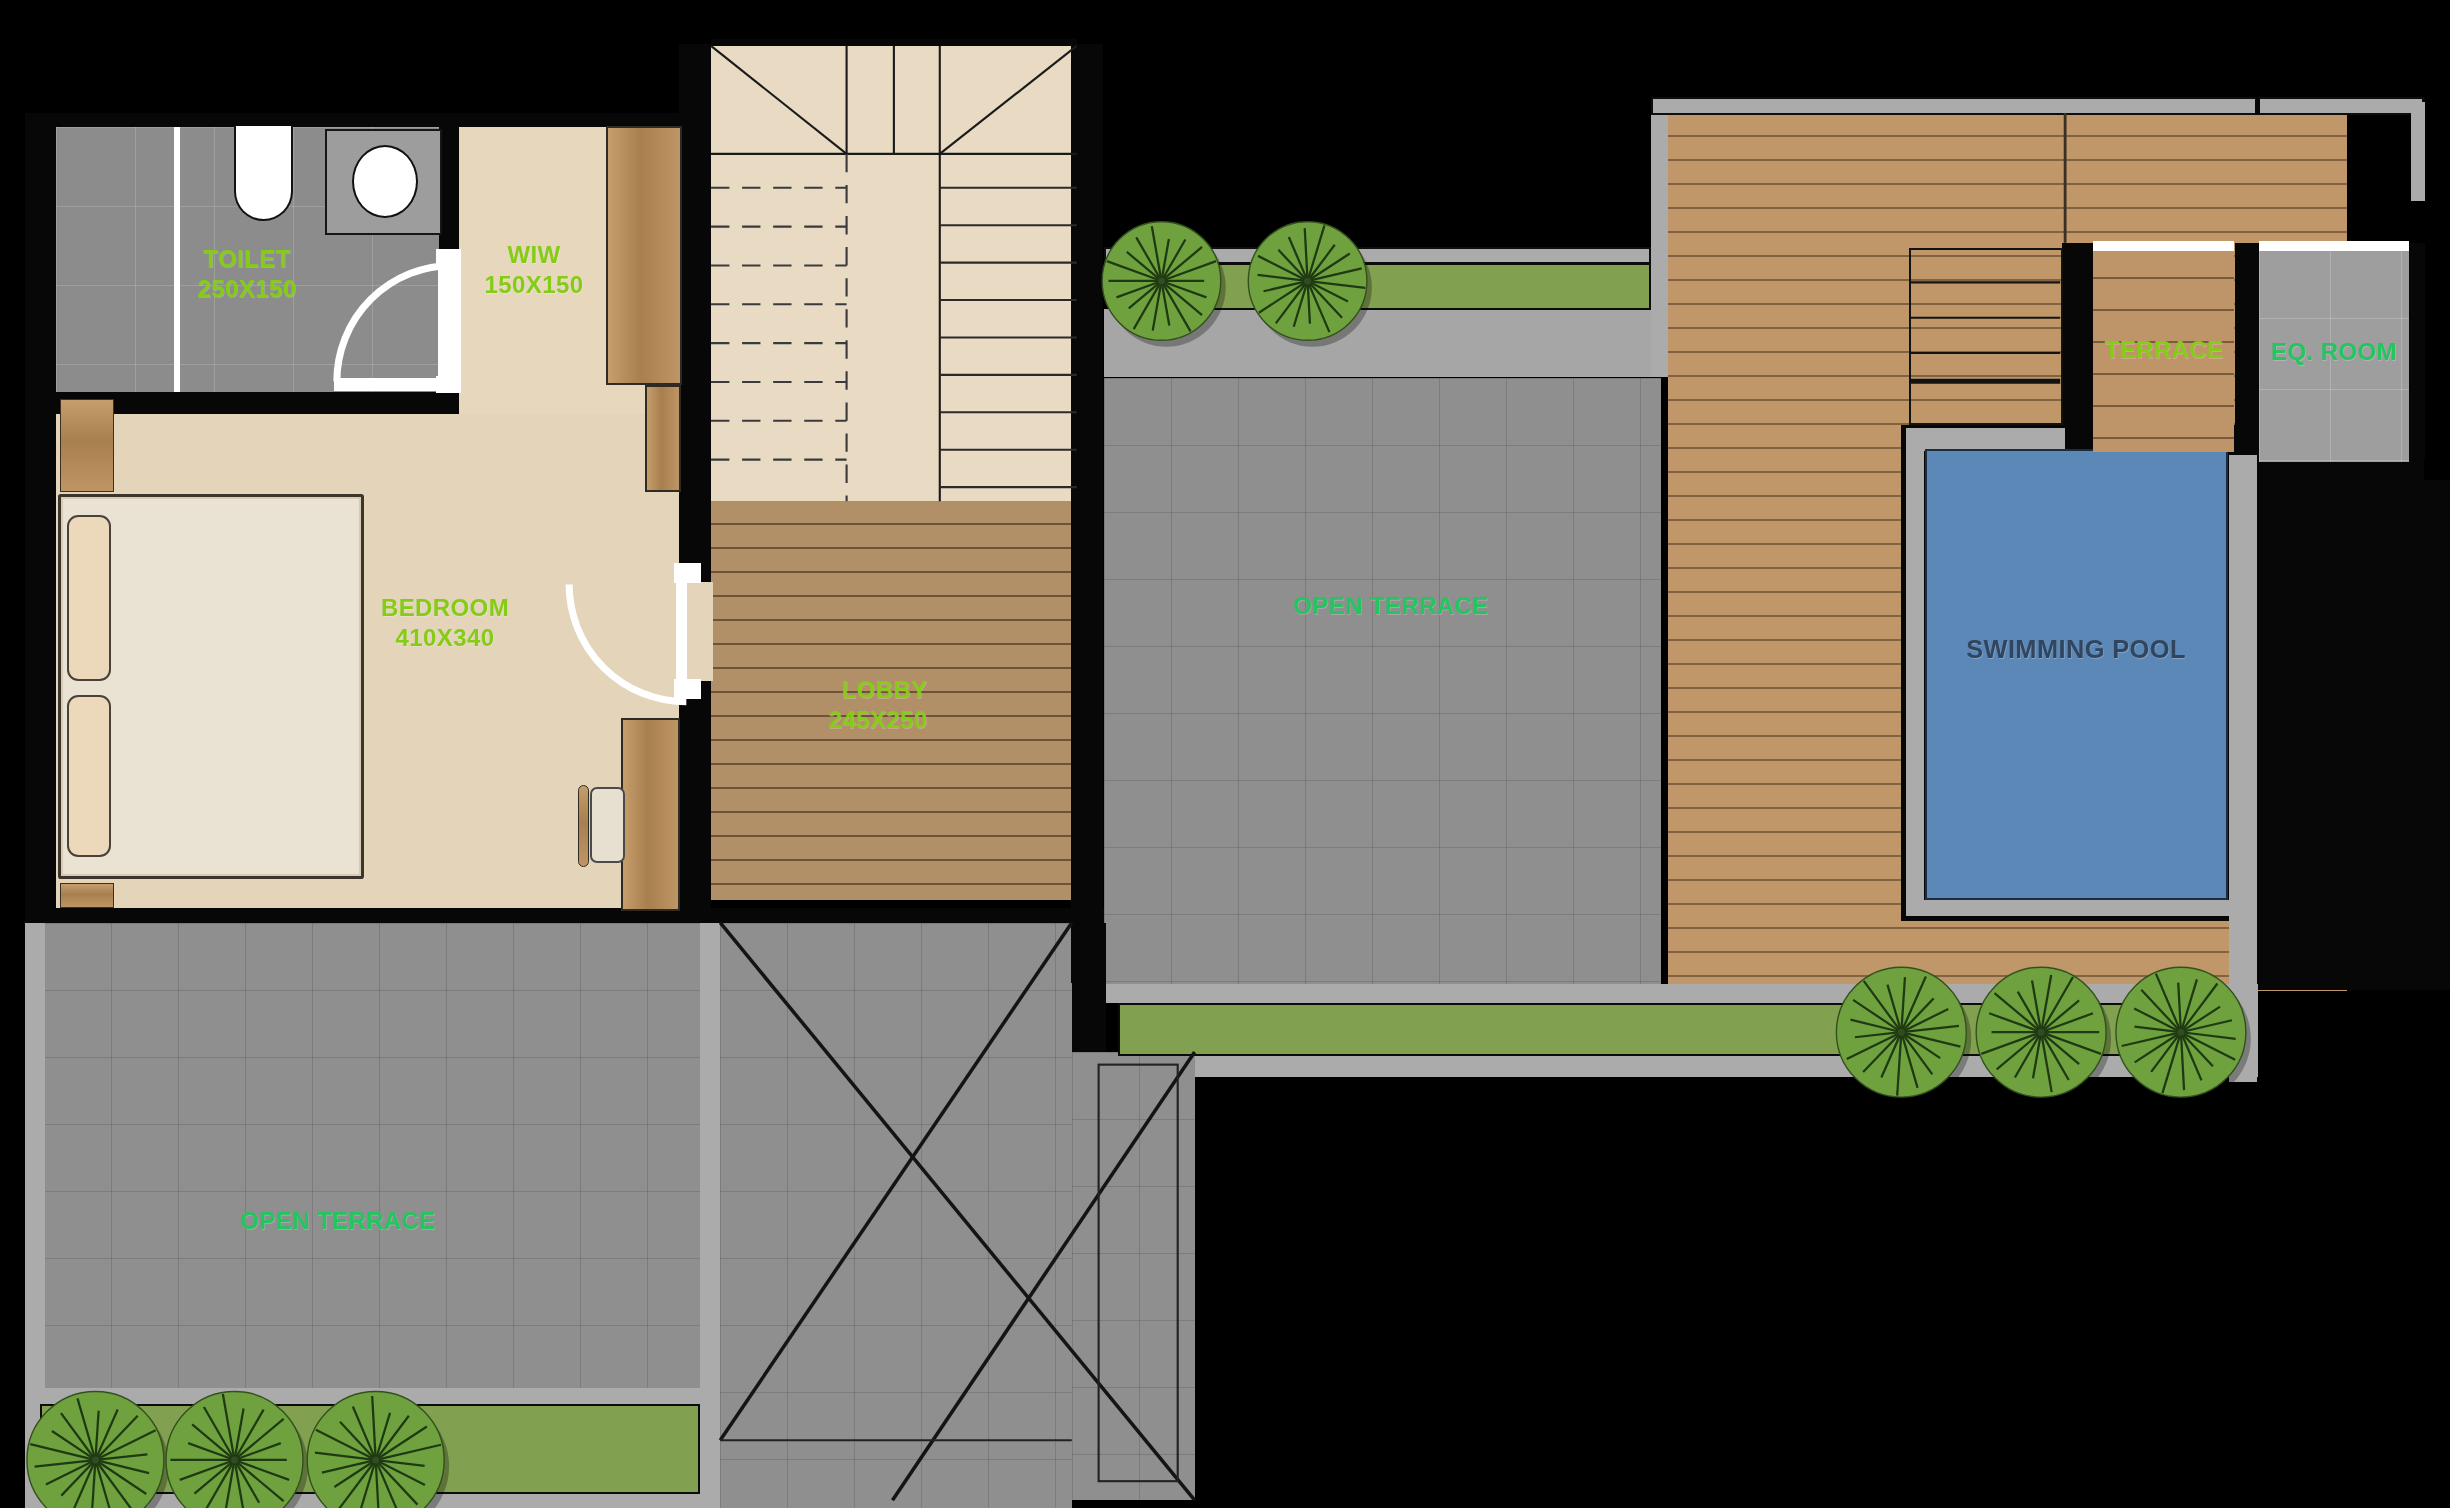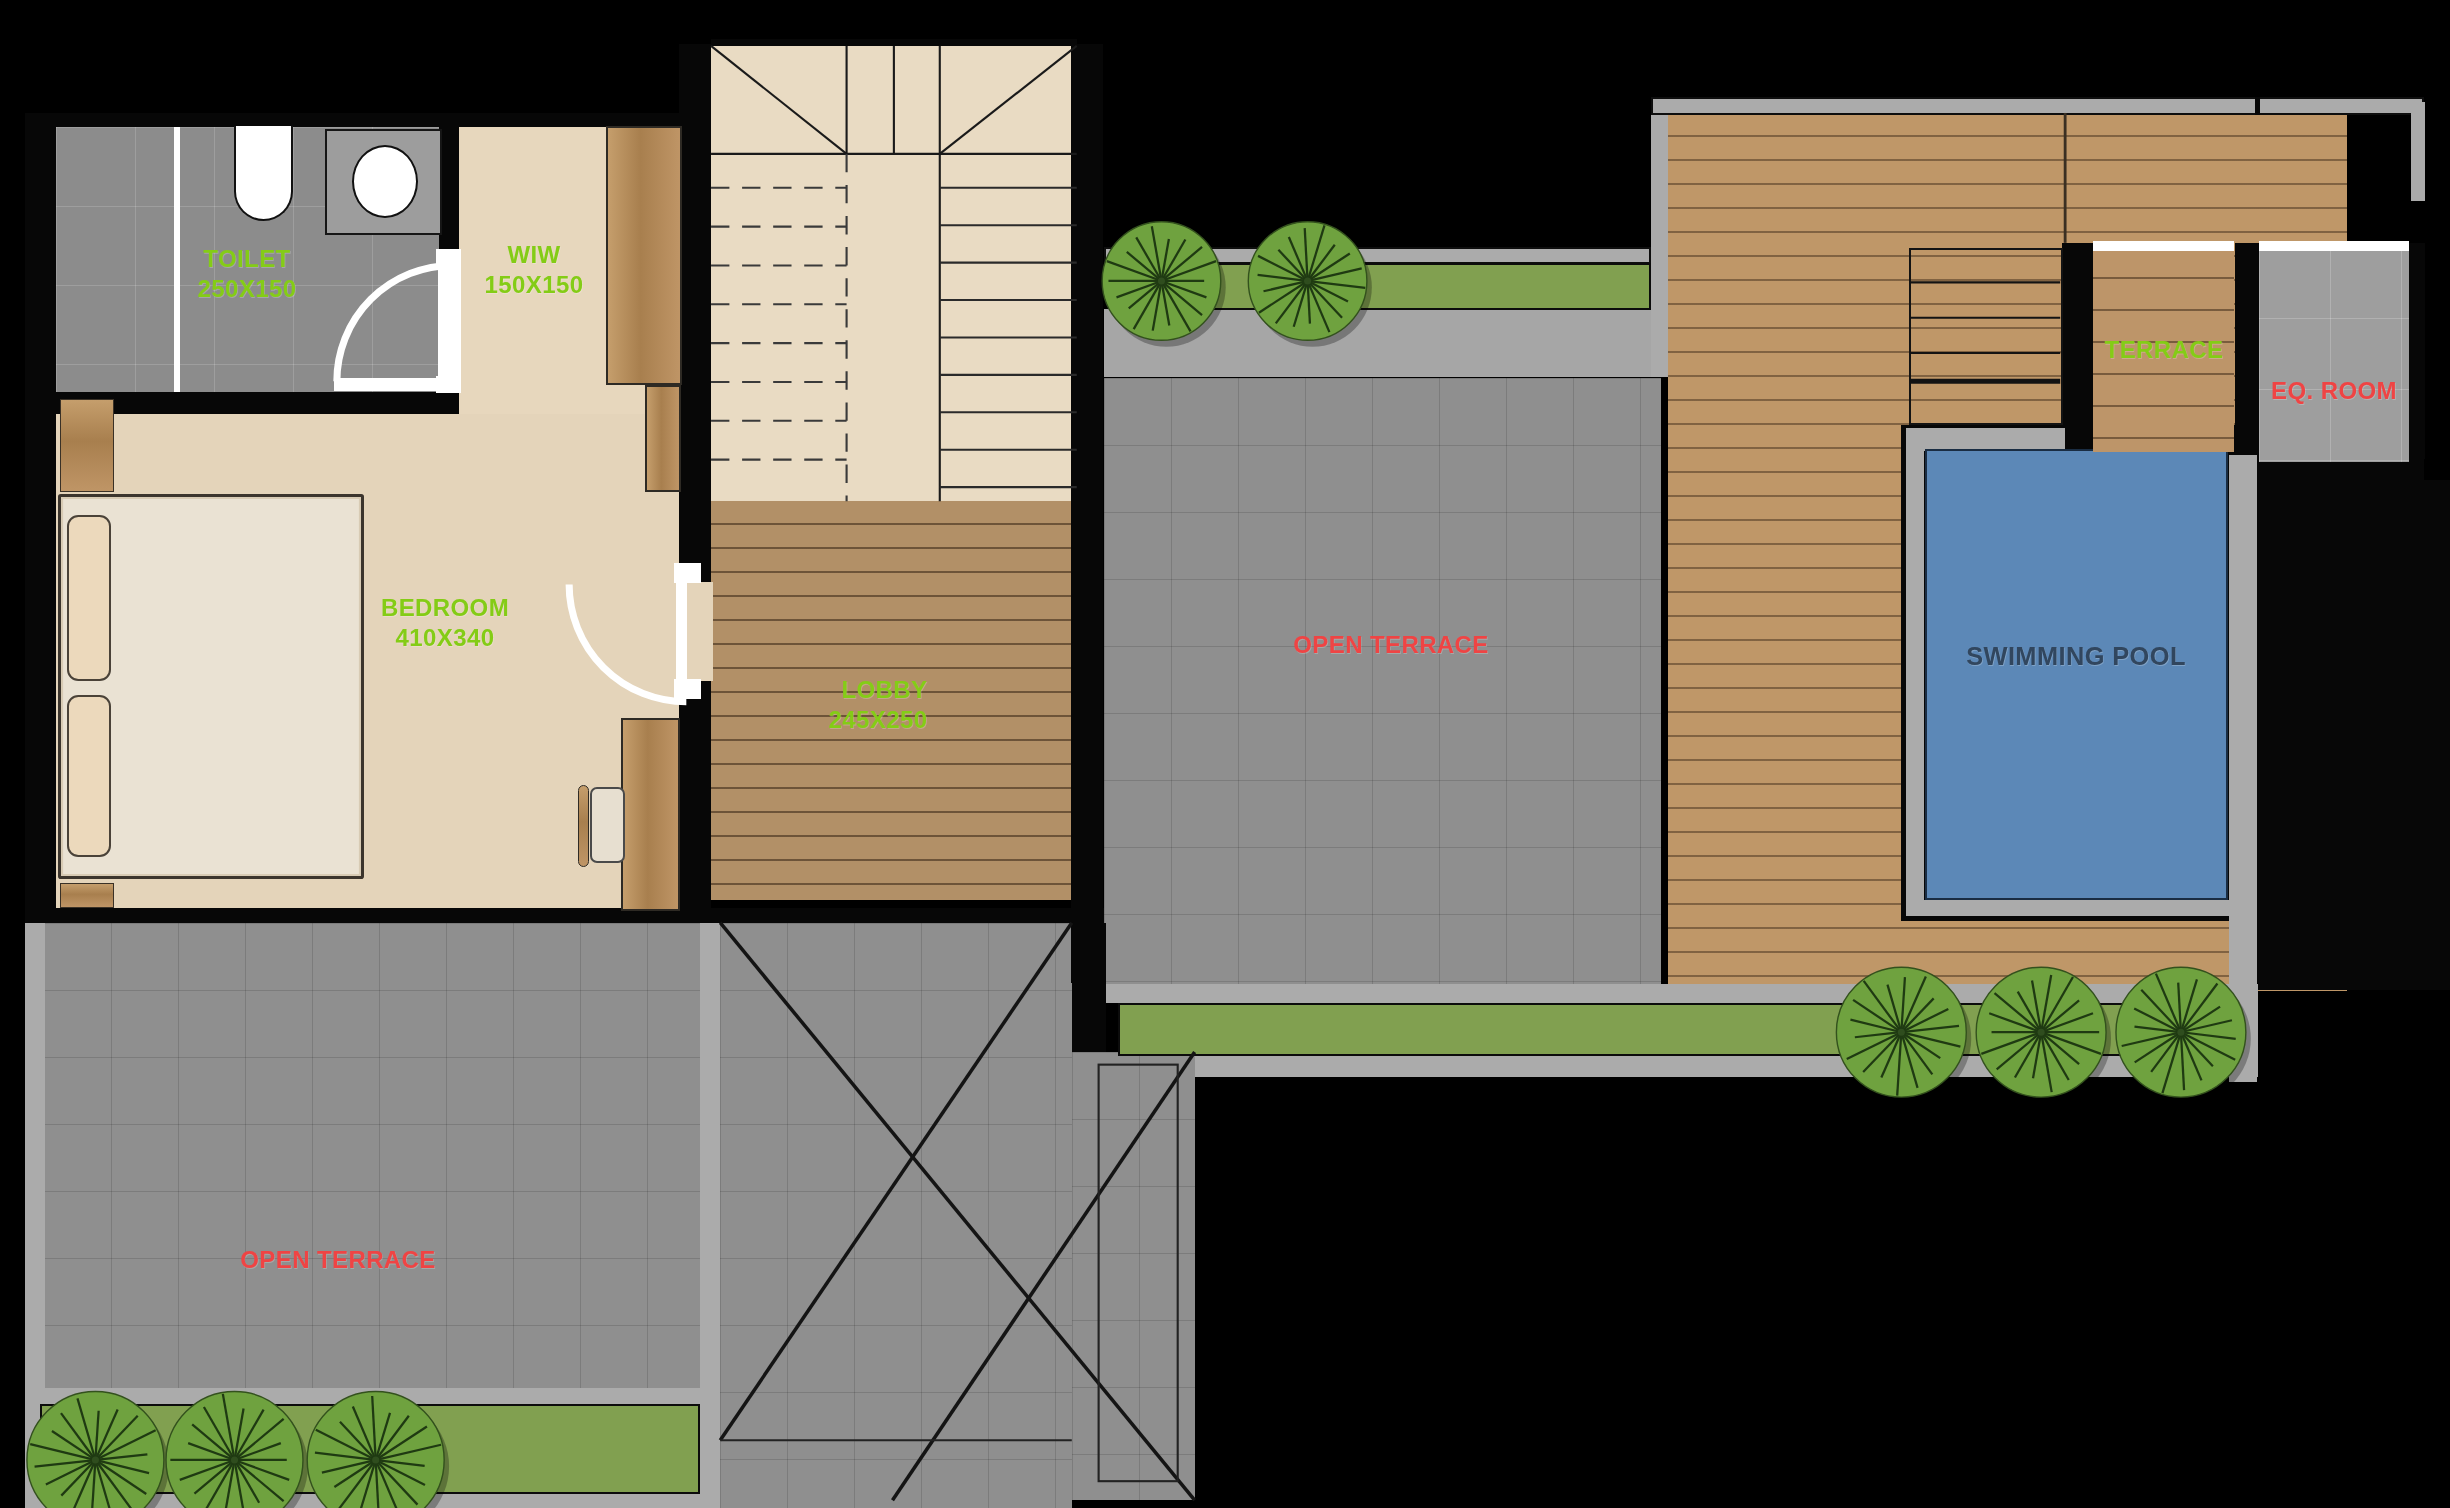--- a/index.html
+++ b/index.html
@@ -35,21 +35,21 @@
   .green{background:#81a050;border:2.8px solid #0c0c0c;}
   .wood{background:linear-gradient(90deg,#c59e6c,#a87f4e 45%,#bf9566);}
   .woodh{background:linear-gradient(180deg,#c59e6c,#a87f4e 45%,#bf9566);}
   .white{background:#fff;}
   .outlined{border:2.1px solid #0e0e0e;}
   
   .lbl{position:absolute;transform:translate(-50%,-50%);text-align:center;
        font-weight:bold;color:#84cc16;font-size:24px;line-height:1.25;
        letter-spacing:0.4px;white-space:nowrap;text-shadow:0.7px 0.7px 0 rgba(255,255,255,.22);}
   .lbl-pool{color:#31465e;font-size:25.4px;}
-  .lbl-gray{color:#ef4444;margin-top:39px;}
+  .lbl-gray{color:#22c55e;}
   svg.overlay{position:absolute;left:0;top:0;pointer-events:none;}
 </style>
 </head>
 <body>
 
 <div id="canvas">
 
   <div class="abs stairfloor" style="left:711px;top:46px;width:366px;height:455px;"></div>
   <div class="abs planksLobby" style="left:711px;top:501px;width:366px;height:399px;"></div>
   <div class="abs beige" style="left:459px;top:127px;width:222px;height:287px;"></div>
@@ -380,21 +380,21 @@
   <div class="lbl" style="left:878px;top:705px;text-align:right;">
     <div>LOBBY</div>
       <div>245X250</div>
   </div>
   <div class="lbl lbl-gray" style="left:1391px;top:606px;">
     <div>OPEN TERRACE</div>
   </div>
   <div class="lbl lbl-gray" style="left:338px;top:1221px;">
     <div>OPEN TERRACE</div>
   </div>
-  <div class="lbl lbl-pool" style="left:2076px;top:650px;margin-top:7px;">
+  <div class="lbl lbl-pool" style="left:2076px;top:650px;">
     <div>SWIMMING POOL</div>
   </div>
   <div class="lbl" style="left:2164px;top:350px;">
     <div>TERRACE</div>
   </div>
   <div class="lbl lbl-gray" style="left:2334px;top:352px;">
     <div>EQ. ROOM</div>
   </div>
 </div>
 

